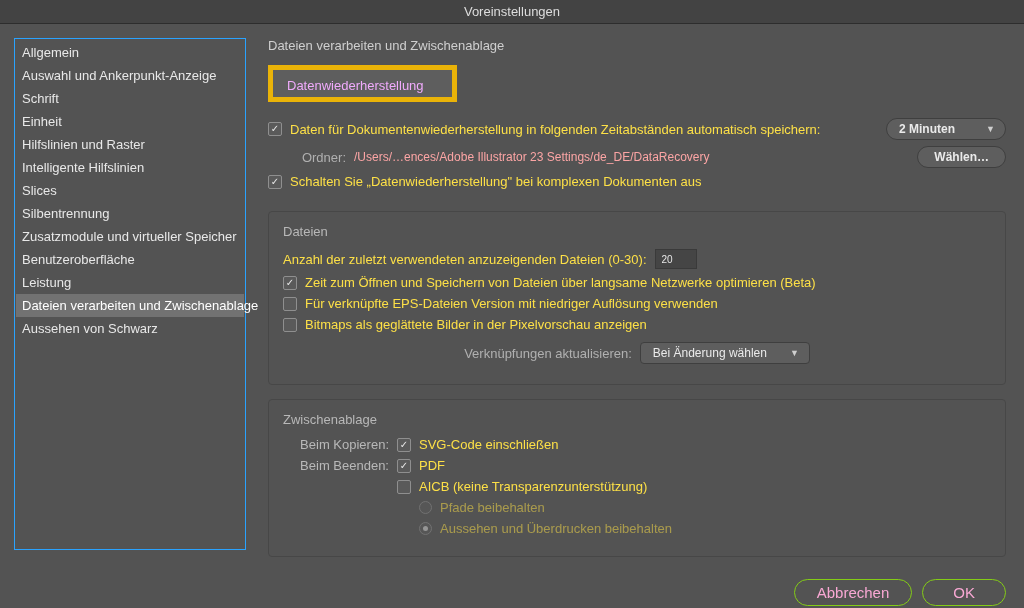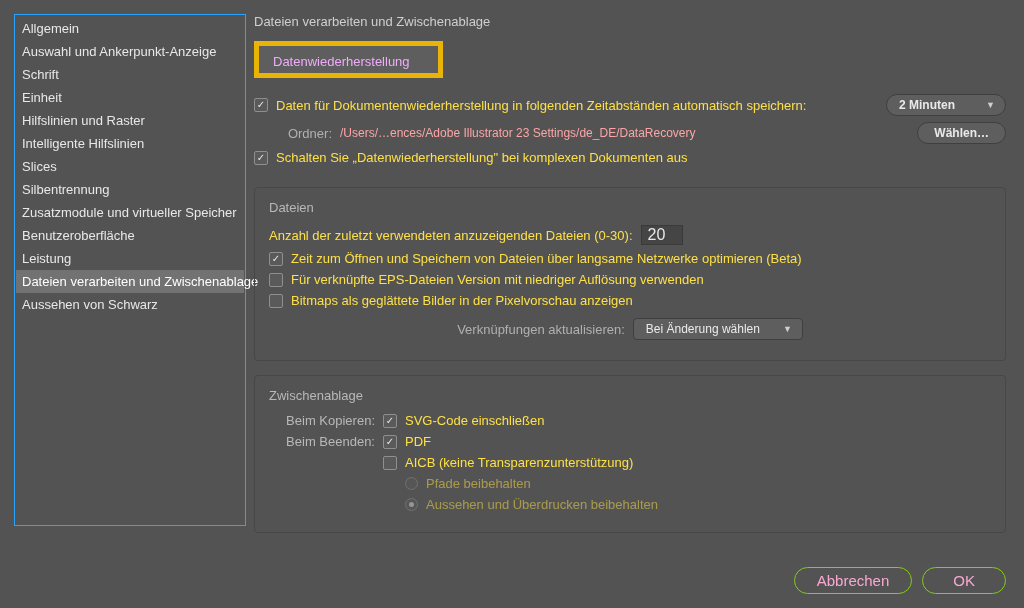--- a/index.html
+++ b/index.html
@@ -24,21 +24,21 @@
     text-align: center;
     padding: 4px 0;
     font-size: 13px;
     color: #ddd;
     border-bottom: 1px solid #2d2d2d;
   }
   .body {
     display: flex;
     flex: 1;
     padding: 14px 14px 0 14px;
-    gap: 8px;
+    gap: 22px;
   }
   .sidebar {
     width: 232px;
     border: 1px solid #2aa3ff;
     background: #535353;
     padding: 2px 1px;
     height: 512px;
   }
   .sidebar-item {
     padding: 2px 6px;
@@ -149,21 +149,21 @@
     display: inline-flex;
     align-items: center;
   }
   .text-input {
     background: #454545;
     border: 1px solid #3a3a3a;
     color: #e6e6e6;
     padding: 2px 6px;
     width: 42px;
     height: 20px;
-    font-size: 16px;
+    font-size: 10px;
   }
   .right-controls {
     margin-left: auto;
     display: flex;
     gap: 10px;
     align-items: center;
     font-weight: bold;
   }
   .path {
     color: #fca5a5;
@@ -190,20 +190,21 @@
     background: transparent;
   }
   .footer .pill.primary {
     padding: 4px 30px;
   }
 </style>
 </head>
 <body>
 
 <div class="window">
+  <div class="titlebar">Voreinstellungen</div>
 
   <div class="body">
 
     <div class="sidebar" id="sidebar">
         <div class="sidebar-item">Allgemein</div>
         <div class="sidebar-item">Auswahl und Ankerpunkt-Anzeige</div>
         <div class="sidebar-item">Schrift</div>
         <div class="sidebar-item">Einheit</div>
         <div class="sidebar-item">Hilfslinien und Raster</div>
         <div class="sidebar-item">Intelligente Hilfslinien</div>

